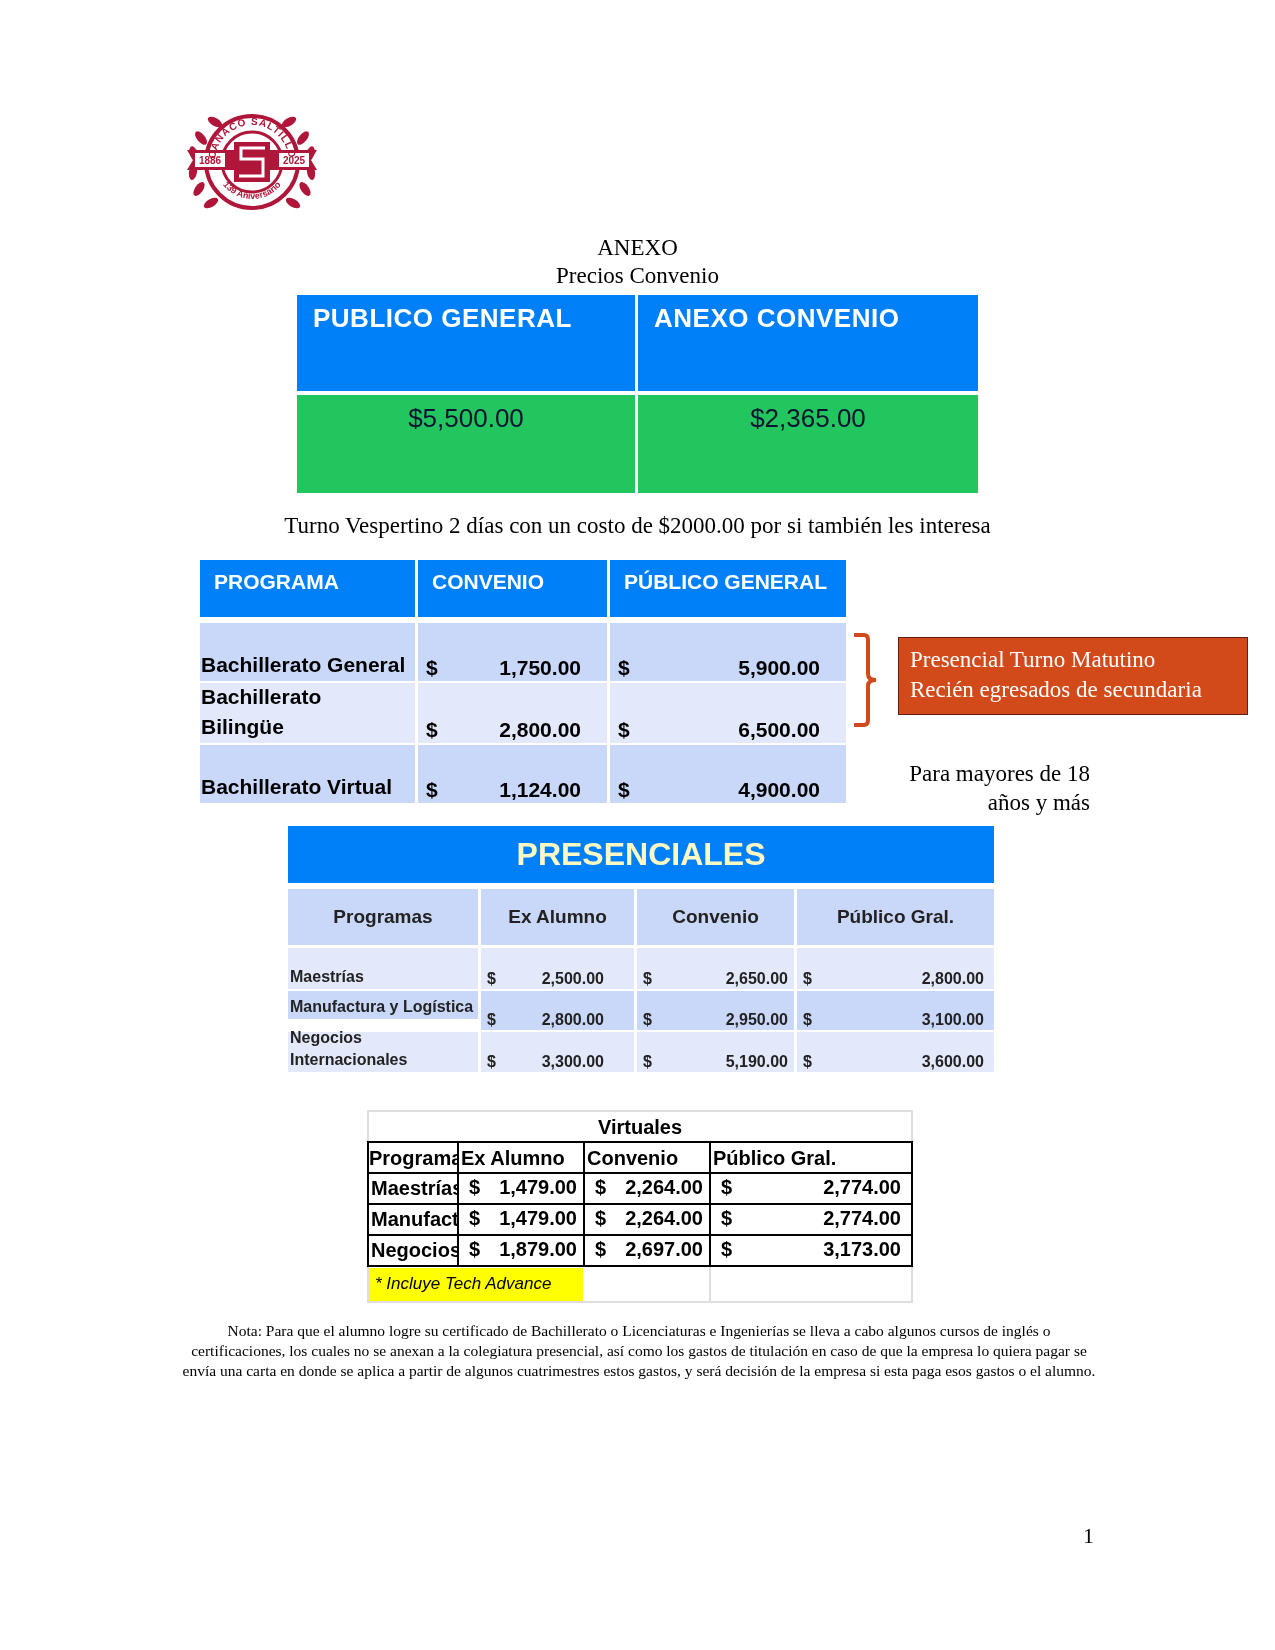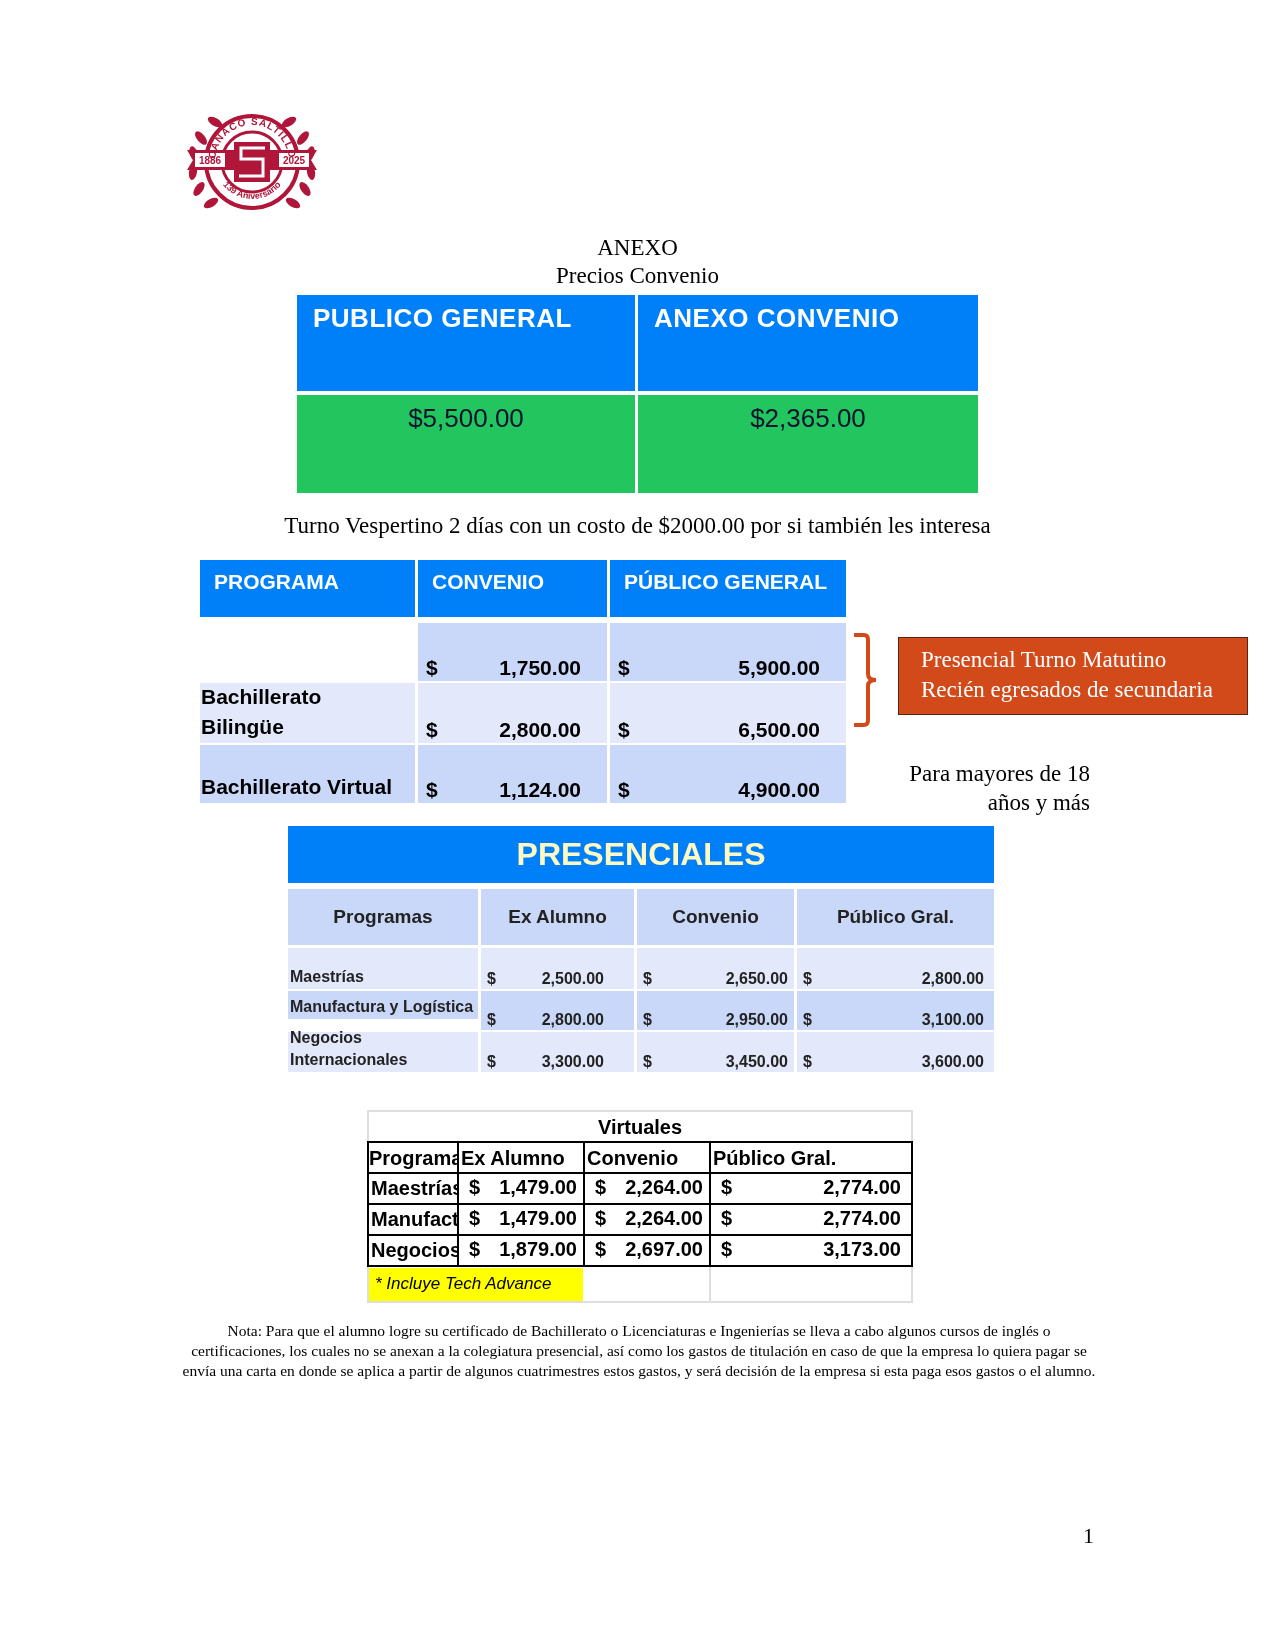--- a/index.html
+++ b/index.html
@@ -30,21 +30,21 @@
     .t2-c { position: absolute; box-sizing: border-box; font-weight: bold; font-size: 21px; }
     .t2-h { background: #0080f8; color: #fff; padding: 10px 0 0 14px; }
     .r-dark { background: #c9d8f8; }
     .r-light { background: #e3e9fb; }
     .cur { position: absolute; left: 8px; bottom: 1px; }
     .amt { position: absolute; right: 26px; bottom: 1px; }
     .prog-txt { position: absolute; left: 1px; bottom: 1px; line-height: 30px; }
 
     
     #brace { left: 852px; top: 632px; width: 30px; height: 96px; }
-    #note-box { left: 898px; top: 637px; width: 350px; height: 78px; background: #d24a1a; border: 1px solid #5a2410; box-sizing: border-box; color: #fff; font-size: 23px; line-height: 30px; padding: 7px 0 0 22px; }
+    #note-box { left: 898px; top: 637px; width: 350px; height: 78px; background: #d24a1a; border: 1px solid #5a2410; box-sizing: border-box; color: #fff; font-size: 23px; line-height: 30px; padding: 7px 0 0 11px; }
     #mayores { left: 880px; top: 759px; width: 210px; text-align: right; font-size: 23px; line-height: 29px; }
 
     
     #t3 { left: 288px; top: 826px; width: 706px; height: 246px; }
     .t3-title { position: absolute; left: 0; top: 0; width: 706px; height: 57px; background: #0080f8; color: #fef9c3; font-weight: bold; font-size: 32px; text-align: center; line-height: 57px; }
     .t3-c { position: absolute; box-sizing: border-box; font-weight: bold; font-size: 16px; color: #222; }
     .t3-h { background: #c9d8f8; font-size: 19px; text-align: center; line-height: 56px; }
     .t3-cur { position: absolute; left: 6px; bottom: 1px; }
     .t3-amt { position: absolute; right: 6px; bottom: 1px; }
     .t3-prog { position: absolute; left: 2px; bottom: 1px; line-height: 22px; }
@@ -115,20 +115,23 @@
   <div class="t1-cell t1-val" style="left:341px;top:100px;width:340px;height:98px;font-weight:normal;">$2,365.00</div>
 </div>
 
 <div id="vesp" class="abs serif">Turno Vespertino 2 días con un costo de $2000.00 por si también les interesa</div>
 
 <div id="t2" class="abs sans">
   <div class="t2-c t2-h" style="left:0;top:0;width:215px;height:57px;">PROGRAMA</div>
   <div class="t2-c t2-h" style="left:218px;top:0;width:189px;height:57px;">CONVENIO</div>
   <div class="t2-c t2-h" style="left:410px;top:0;width:236px;height:57px;">PÚBLICO GENERAL</div>
 
+  <div class="t2-c r-dark" style="left:0;top:63px;width:215px;height:58px;">
+    <span class="prog-txt">Bachillerato General</span>
+  </div>
   <div class="t2-c r-dark" style="left:218px;top:63px;width:189px;height:58px;">
     <span class="cur">$</span>
     <span class="amt">1,750.00</span>
   </div>
   <div class="t2-c r-dark" style="left:410px;top:63px;width:236px;height:58px;">
     <span class="cur">$</span>
     <span class="amt">5,900.00</span>
   </div>
 
   <div class="t2-c r-light" style="left:0;top:123px;width:215px;height:60px;">
@@ -212,21 +215,21 @@
   <div class="t3-c r-light" style="left:0;top:206px;width:190px;height:40px;">
     <span class="t3-prog" style="bottom:23px;">Negocios</span>
     <span class="t3-prog">Internacionales</span>
   </div>
   <div class="t3-c r-light" style="left:193px;top:206px;width:153px;height:40px;">
       <span class="t3-cur">$</span>
       <span class="t3-amt" style="right:30px;">3,300.00</span>
     </div>
   <div class="t3-c r-light" style="left:349px;top:206px;width:157px;height:40px;">
       <span class="t3-cur">$</span>
-      <span class="t3-amt">3,450.00</span>
+      <span class="t3-amt">5,190.00</span>
     </div>
   <div class="t3-c r-light" style="left:509px;top:206px;width:197px;height:40px;">
       <span class="t3-cur">$</span>
       <span class="t3-amt" style="right:10px;">3,600.00</span>
     </div>
 </div>
 
 <div id="t4" class="abs sans">
 
   <div style="position:absolute;left:0;top:0;width:546px;height:193px;border:2px solid #dedede;box-sizing:border-box;"></div>

